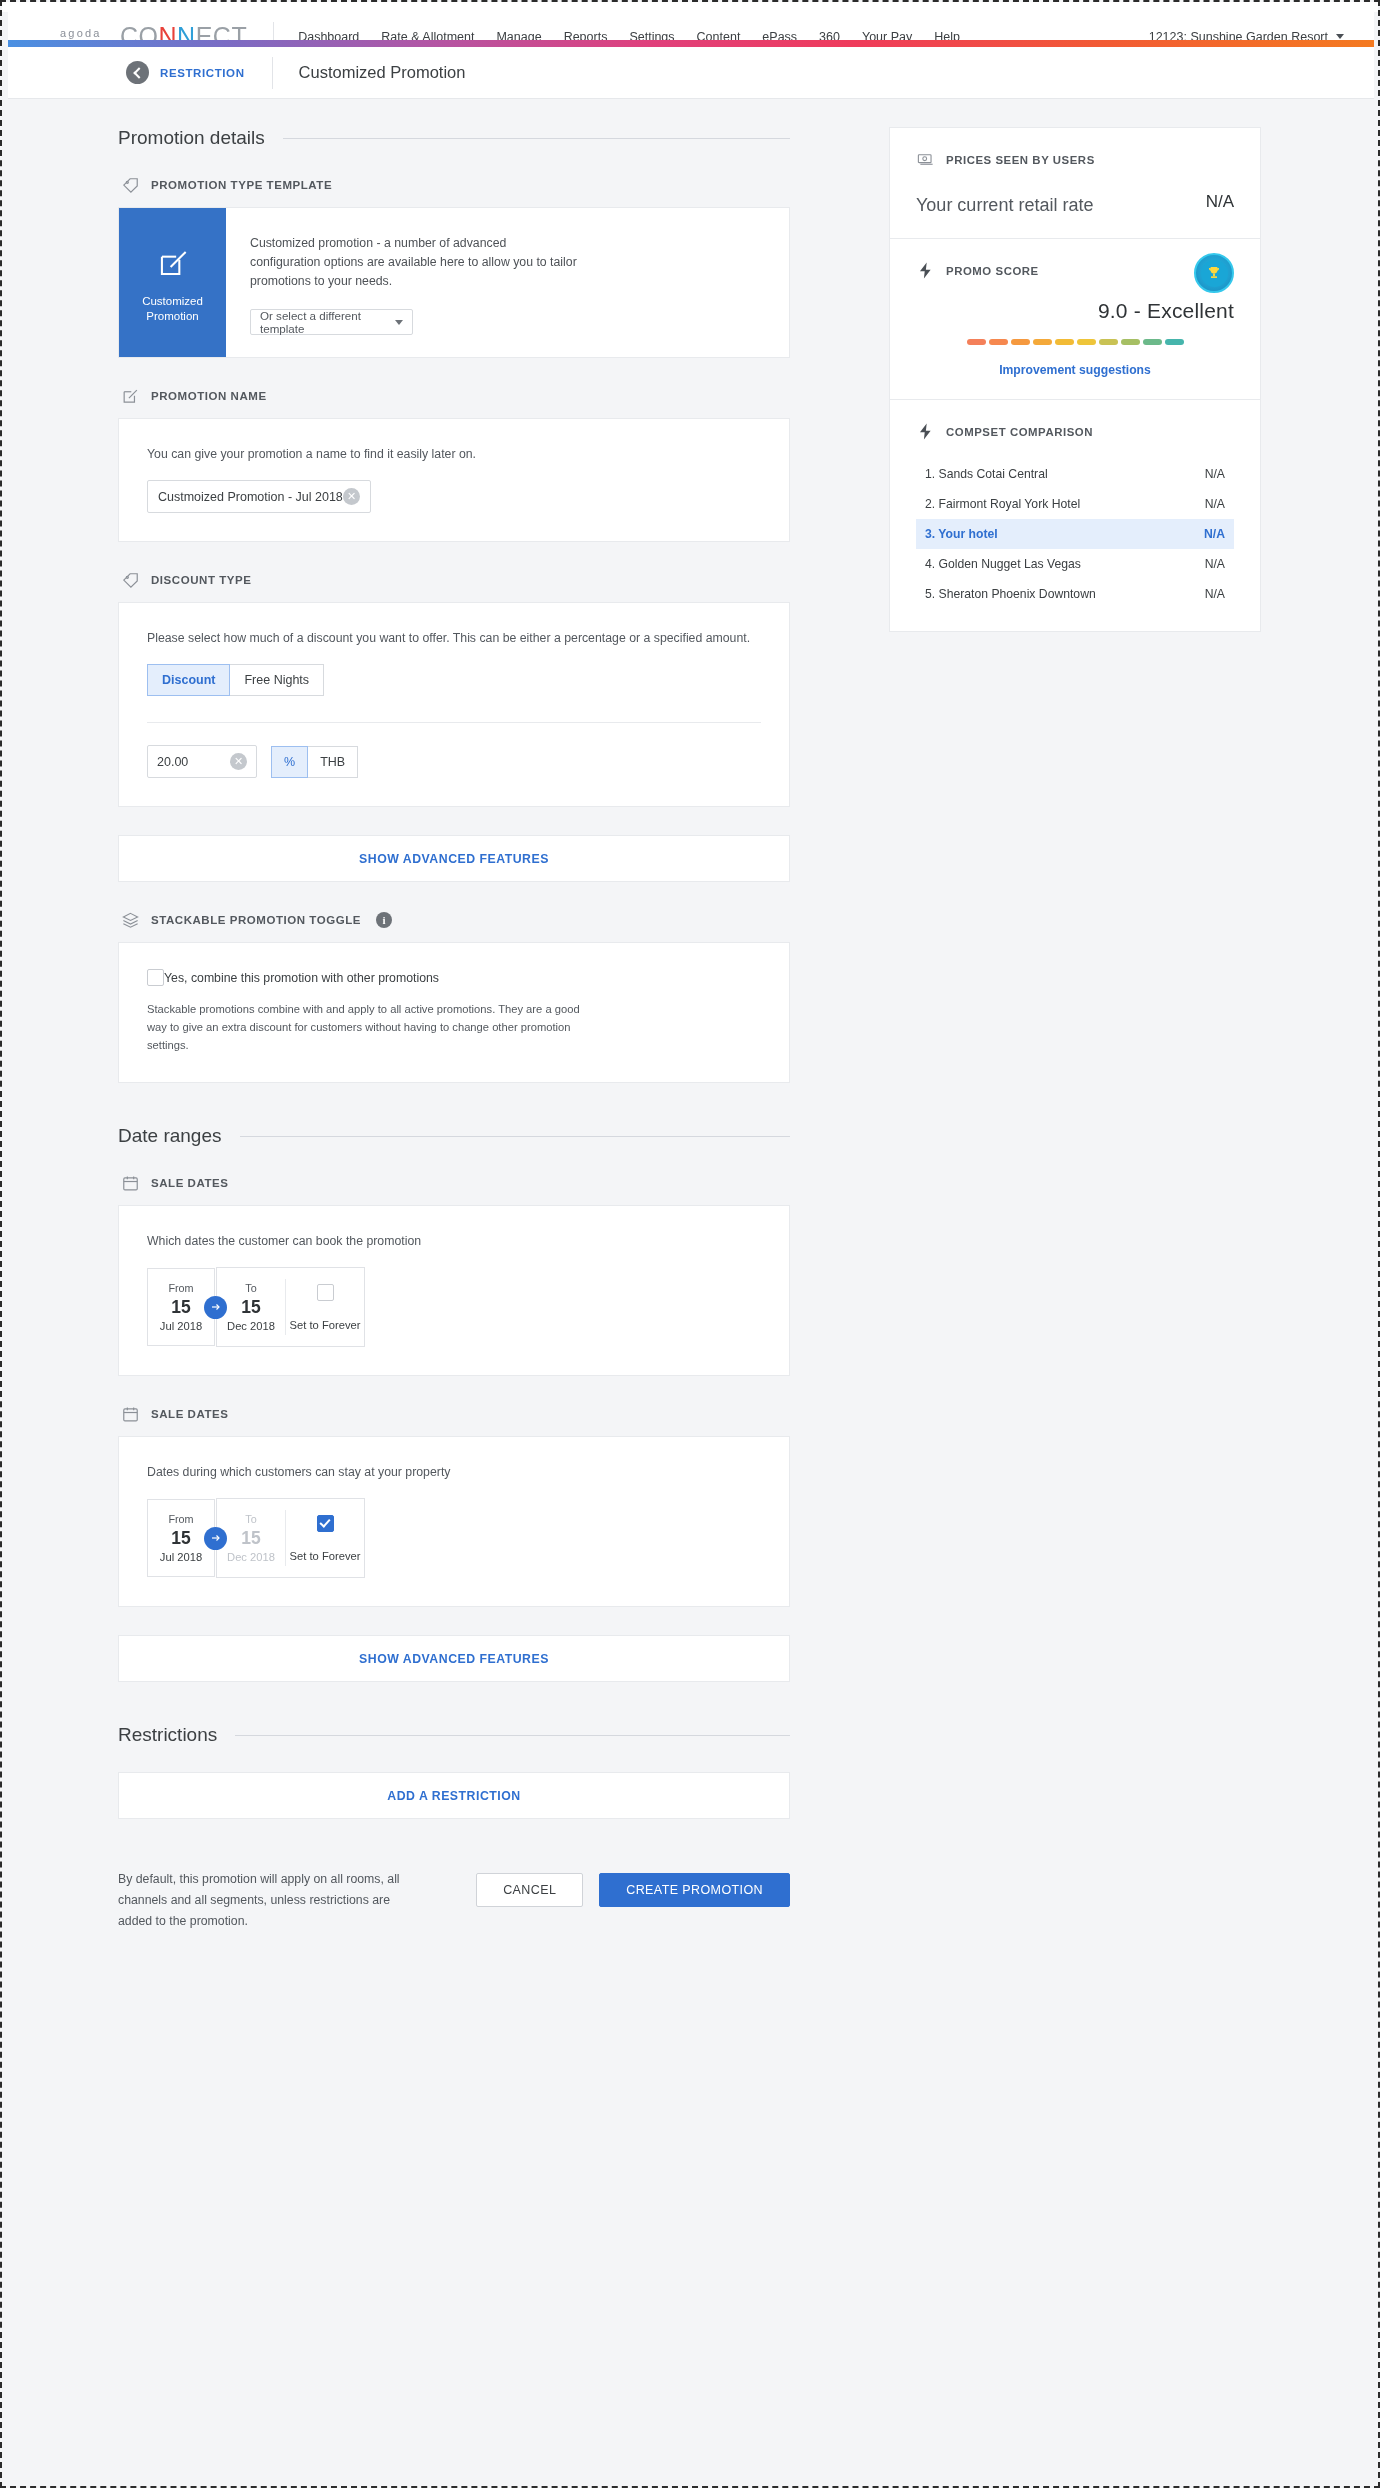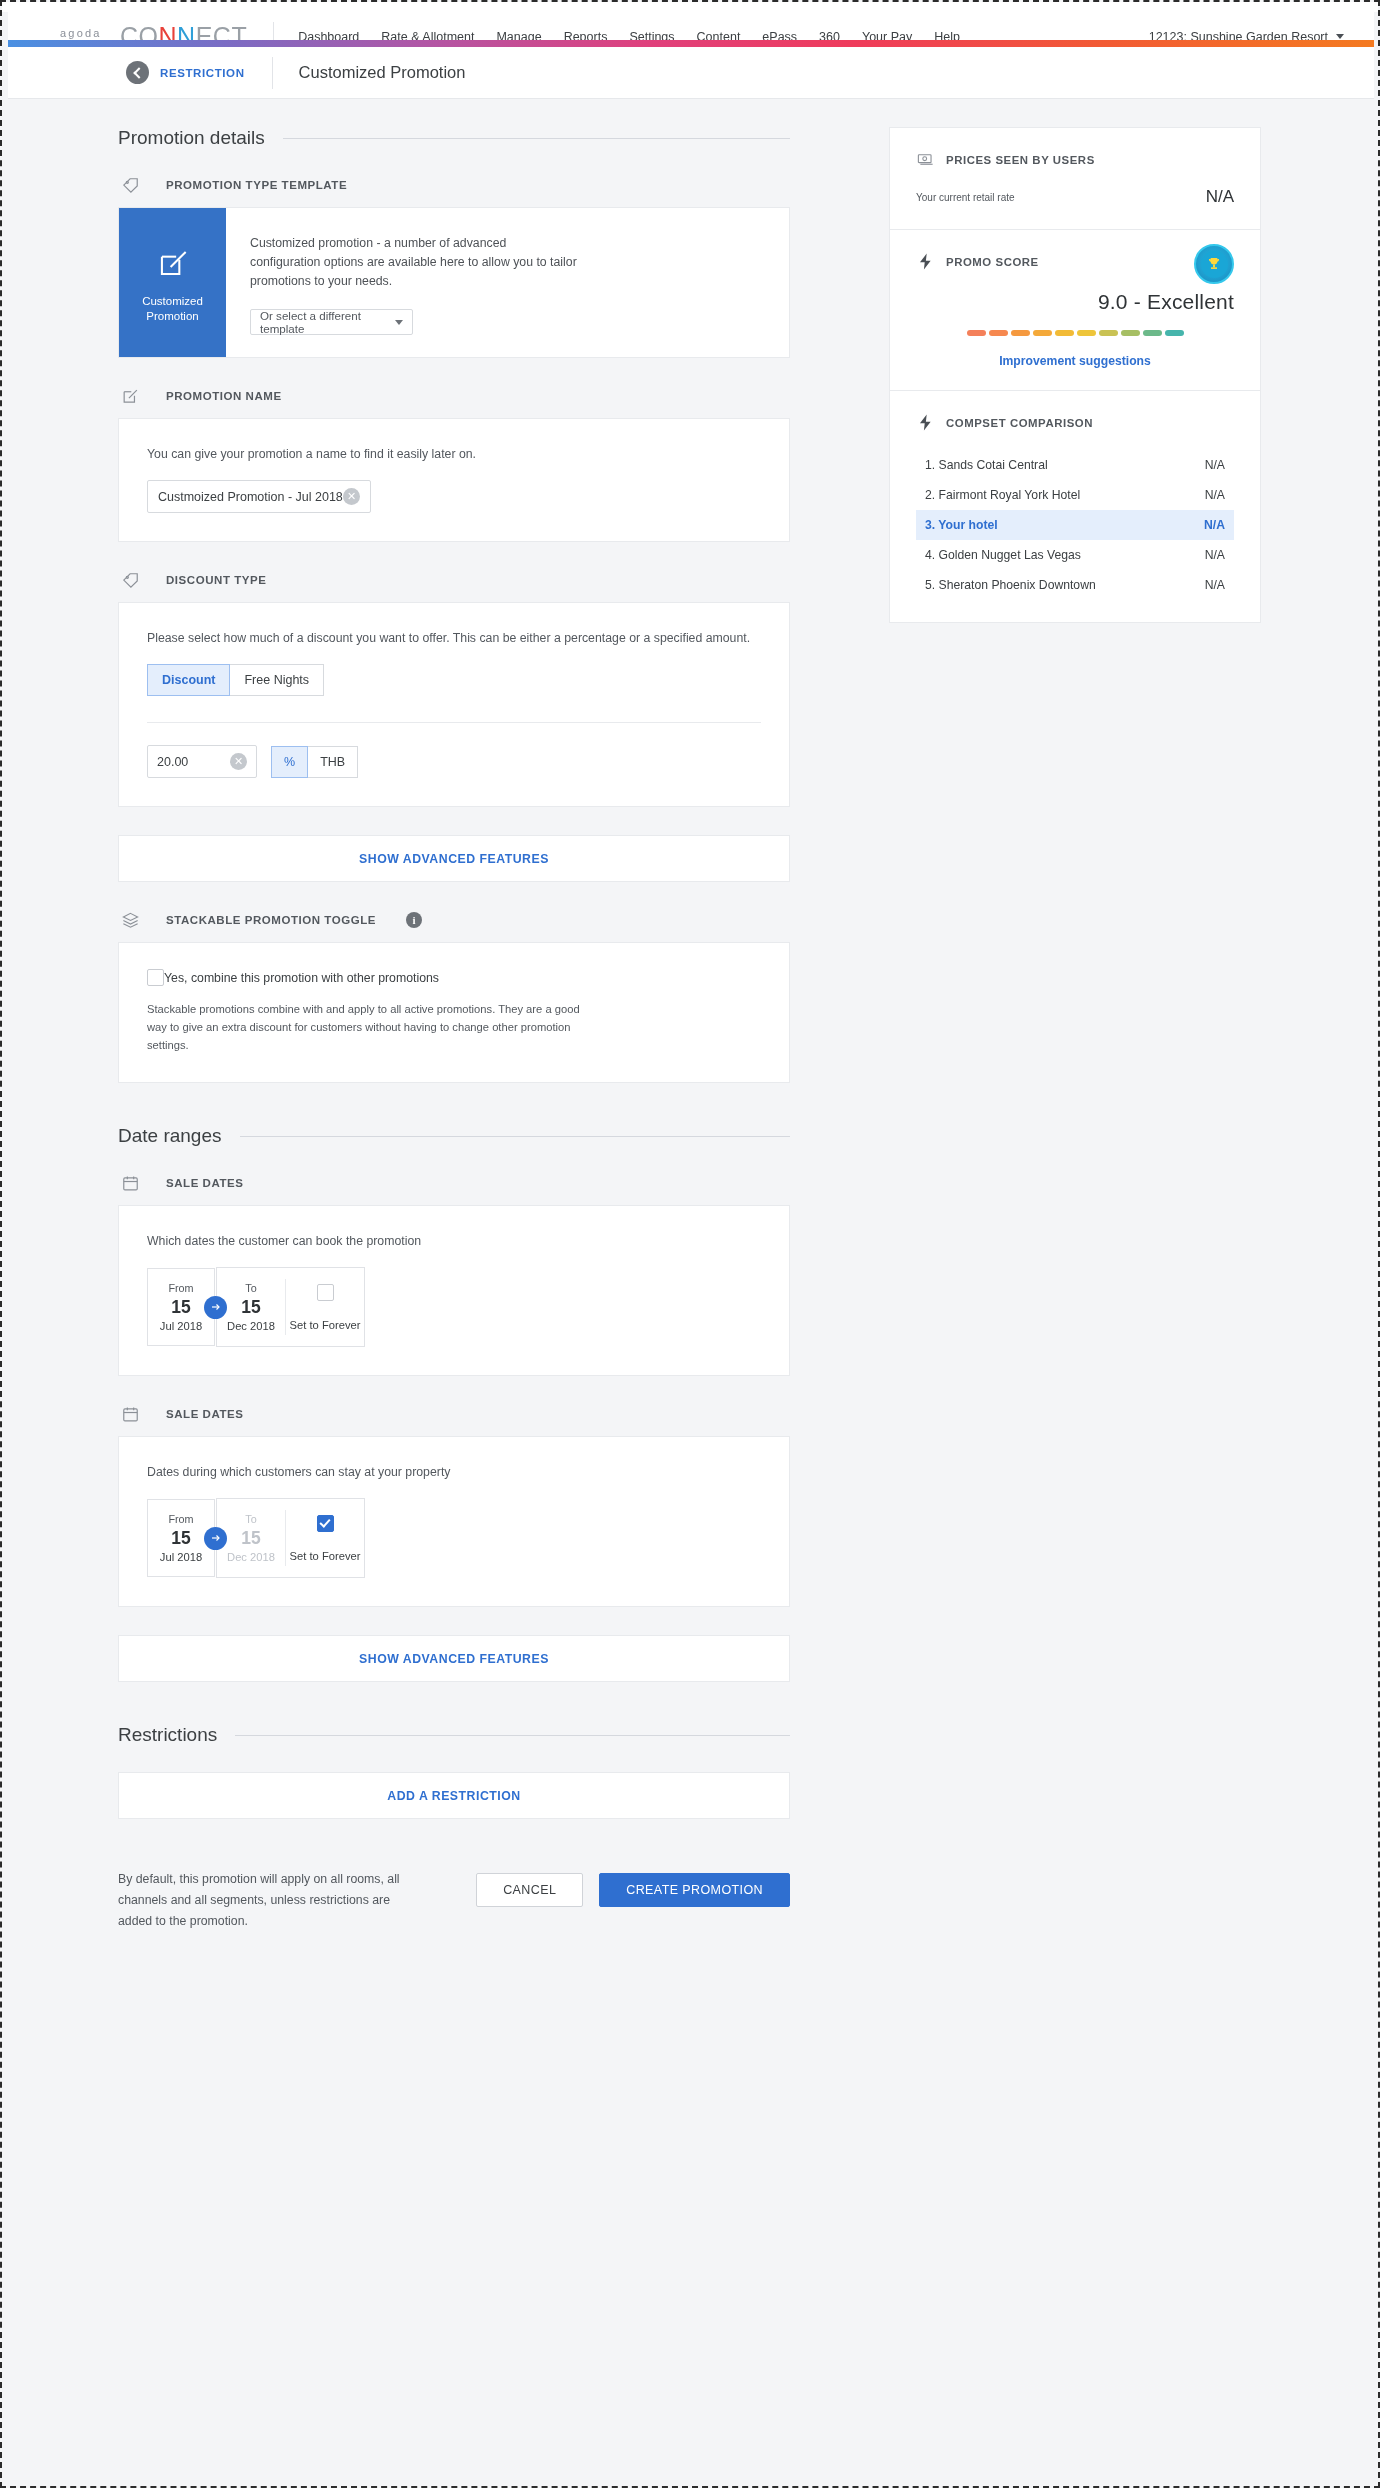--- a/index.html
+++ b/index.html
@@ -71,21 +71,21 @@
   .content { position:absolute; left:8px; top:99px; width:1366px; }
   .left-col { position:absolute; left:110px; top:28px; width:672px; }
   .right-col { position:absolute; left:881px; top:28px; width:372px; }
 
   
   .sec-head { display:flex; align-items:center; gap:18px; margin-bottom: 26px; }
   .sec-head .h { font-size:19px; color:#3c4043; white-space:nowrap; }
   .sec-head .rule { flex:1; height:1px; background:#d5d8de; }
 
   
-  .sub-label { display:flex; align-items:center; gap:26px; margin: 0 0 12px 3px; height:20px;text-align:right; }
+  .sub-label { display:flex; align-items:center; gap:11px; margin: 0 0 12px 3px; height:20px;text-align:right; }
   .sub-label .t { font-size:11.5px; font-weight:bold; letter-spacing:0.55px; color:#53585e; }
   .ico { width:19px;height:19px;display:block; }
   .info-dot{
     width:16px;height:16px;border-radius:50%;background:#6d7278;color:#fff;
     font-size:11px;font-weight:bold;display:flex;align-items:center;justify-content:center;
     font-family:"Liberation Serif",serif; margin-left:4px; cursor:pointer;
   }
 
   
   .card { background:#fff; border:1px solid #e8eaed; margin-bottom:28px; }
@@ -178,21 +178,21 @@
   .btn.ghost{ background:#fff;border:1px solid #d0d3d8;color:#3c4043; }
   .btn.primary{ background:#2f6fd0;border:1px solid #2f6fd0;color:#fff; }
 
   
   .rail{ background:#fff; border:1px solid #e8eaed; }
   .rail-sec{ padding: 22px 26px 22px 26px; border-bottom:1px solid #e8eaed; }
   .rail-sec:last-child{ border-bottom:0; }
   .rail-head{ display:flex;align-items:center;gap:11px;margin-bottom:18px; }
   .rail-head .t{ font-size:11.4px;font-weight:bold;letter-spacing:0.55px;color:#53585e; }
   .rate-row{ display:flex;align-items:center; }
-  .rate-row .lbl{ font-size:10px;color:#53585e; }
+  .rate-row .lbl{ font-size:18px;color:#53585e;margin-top:8px; }
   .rate-row .val{ font-size:17px;color:#2f3336;margin-left:auto; }
 
   .promo-head{ display:flex;align-items:flex-start; }
   .trophy{
     width:40px;height:40px;border-radius:50%;margin-left:auto;margin-top:-8px;
     background: radial-gradient(circle at 50% 45%, #22b6e0 0%, #1f9fd0 58%, #1787bb 100%);
     border:2px solid #35c8ec; display:flex;align-items:center;justify-content:center; position:relative;flex:none;
   }
   .trophy .inner{ width:27px;height:27px;border-radius:50%;background:#1aa6d6;display:flex;align-items:center;justify-content:center; }
   .score{ font-size:21px;color:#2f3336;text-align:right;margin: 6px 0 16px; letter-spacing:0.2px; }

